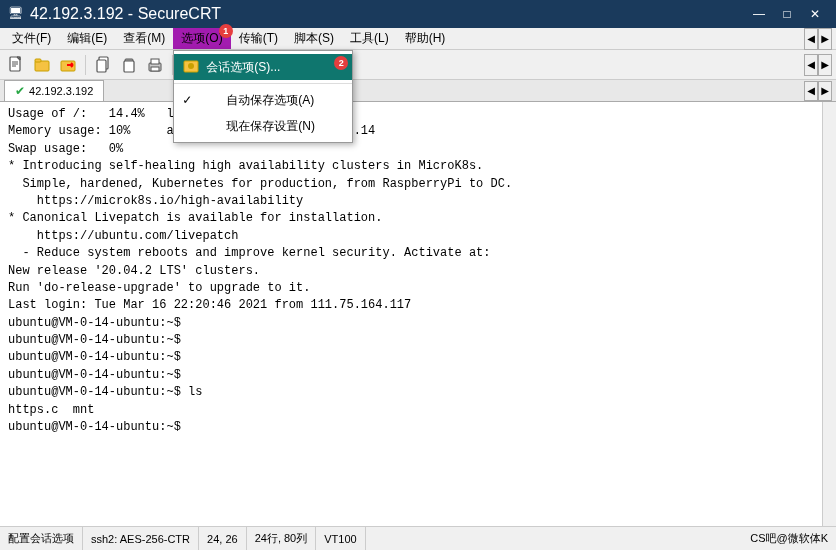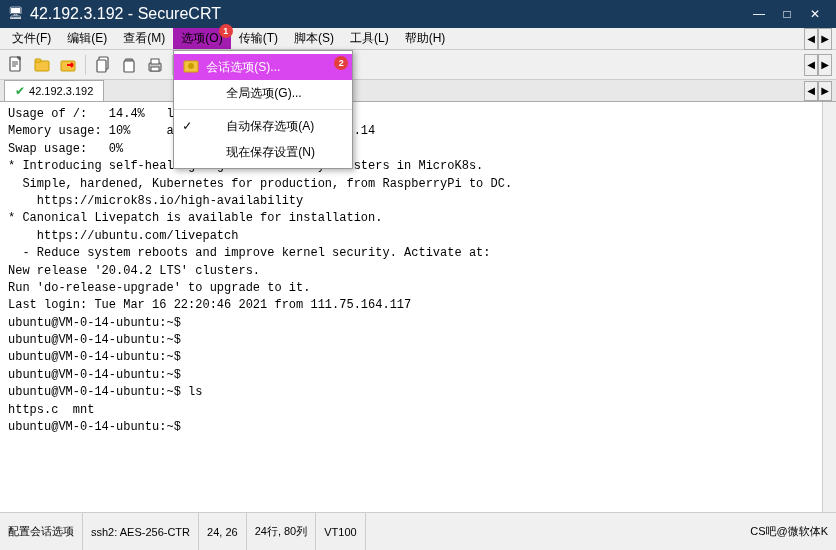--- a/index.html
+++ b/index.html
@@ -189,21 +189,21 @@
       line-height: 1.45;
       white-space: pre;
     }
 
     
     .status-bar {
       display: flex;
       align-items: center;
       background: #f0f0f0;
       border-top: 1px solid #ccc;
-      height: 38px;
+      height: 24px;
       padding: 0 8px;
       font-size: 11px;
       gap: 0;
       position: absolute;
       bottom: 0;
       left: 0;
       right: 0;
     }
     .status-item {
       padding: 0 8px;
@@ -239,21 +239,21 @@
       display: flex;
       align-items: center;
       padding: 4px 20px 4px 8px;
       font-size: 12px;
       cursor: pointer;
       gap: 6px;
       position: relative;
       white-space: nowrap;
     }
     .dropdown-item:hover, .dropdown-item.highlighted {
-      background: #d946ef;
+      background: #0f766e;
       color: white;
     }
     .dropdown-item .check-mark {
       width: 14px;
       font-size: 12px;
     }
     .dropdown-item .item-icon {
       width: 18px;
       height: 18px;
       display: flex;
@@ -333,25 +333,20 @@
     <div class="dropdown-menu">
       <div class="dropdown-item highlighted">
         <span class="item-icon">
           <svg width="16" height="16" viewBox="0 0 16 16" fill="none">
             <rect x="1" y="2" width="14" height="11" rx="1" fill="#f5c242" stroke="#c8a000" stroke-width="1"></rect>
             <circle cx="8" cy="7" r="3" fill="#c8a000"></circle>
           </svg>
         </span>
         <span>会话选项(S)...</span>
         <span class="badge-2">2</span>
-      </div>
-      <div class="dropdown-item">
-        <span class="check-mark"> </span>
-        <span class="item-icon"></span>
-        <span>全局选项(G)...</span>
       </div>
       <div class="dropdown-separator"></div>
       <div class="dropdown-item">
         <span class="check-mark">✓</span>
         <span class="item-icon"></span>
         <span>自动保存选项(A)</span>
       </div>
       <div class="dropdown-item">
         <span class="check-mark"> </span>
         <span class="item-icon"></span>

